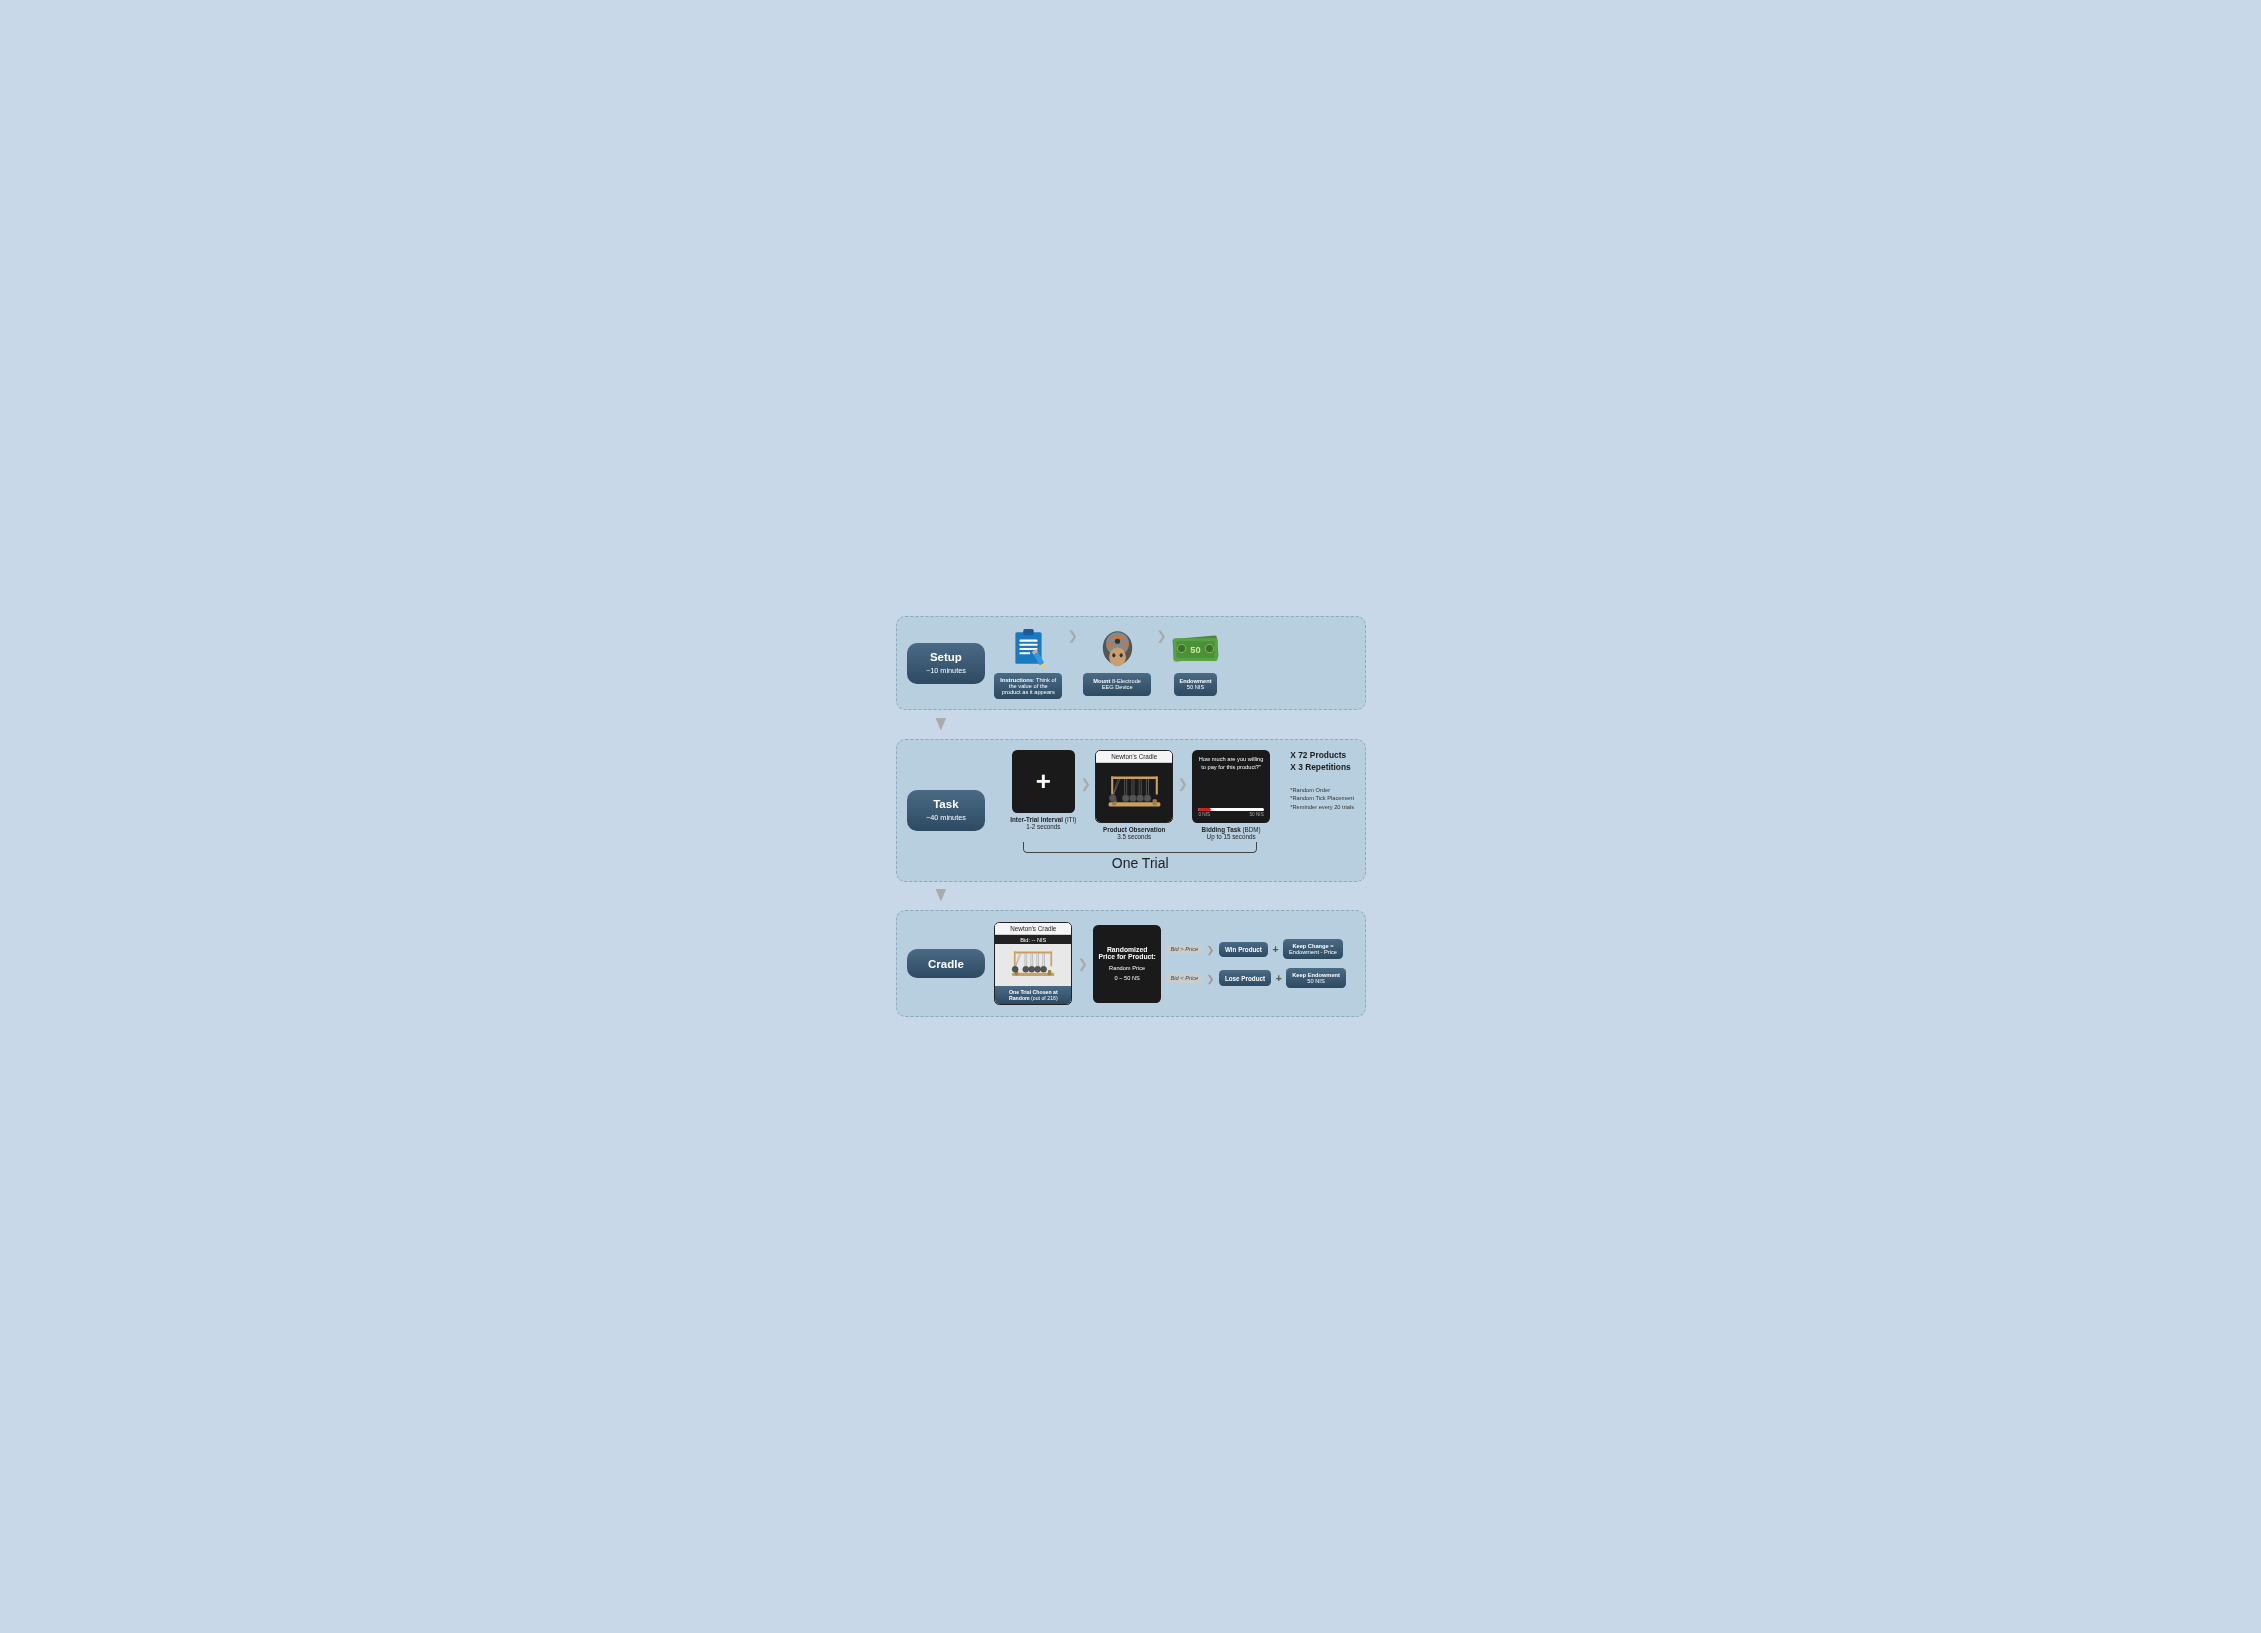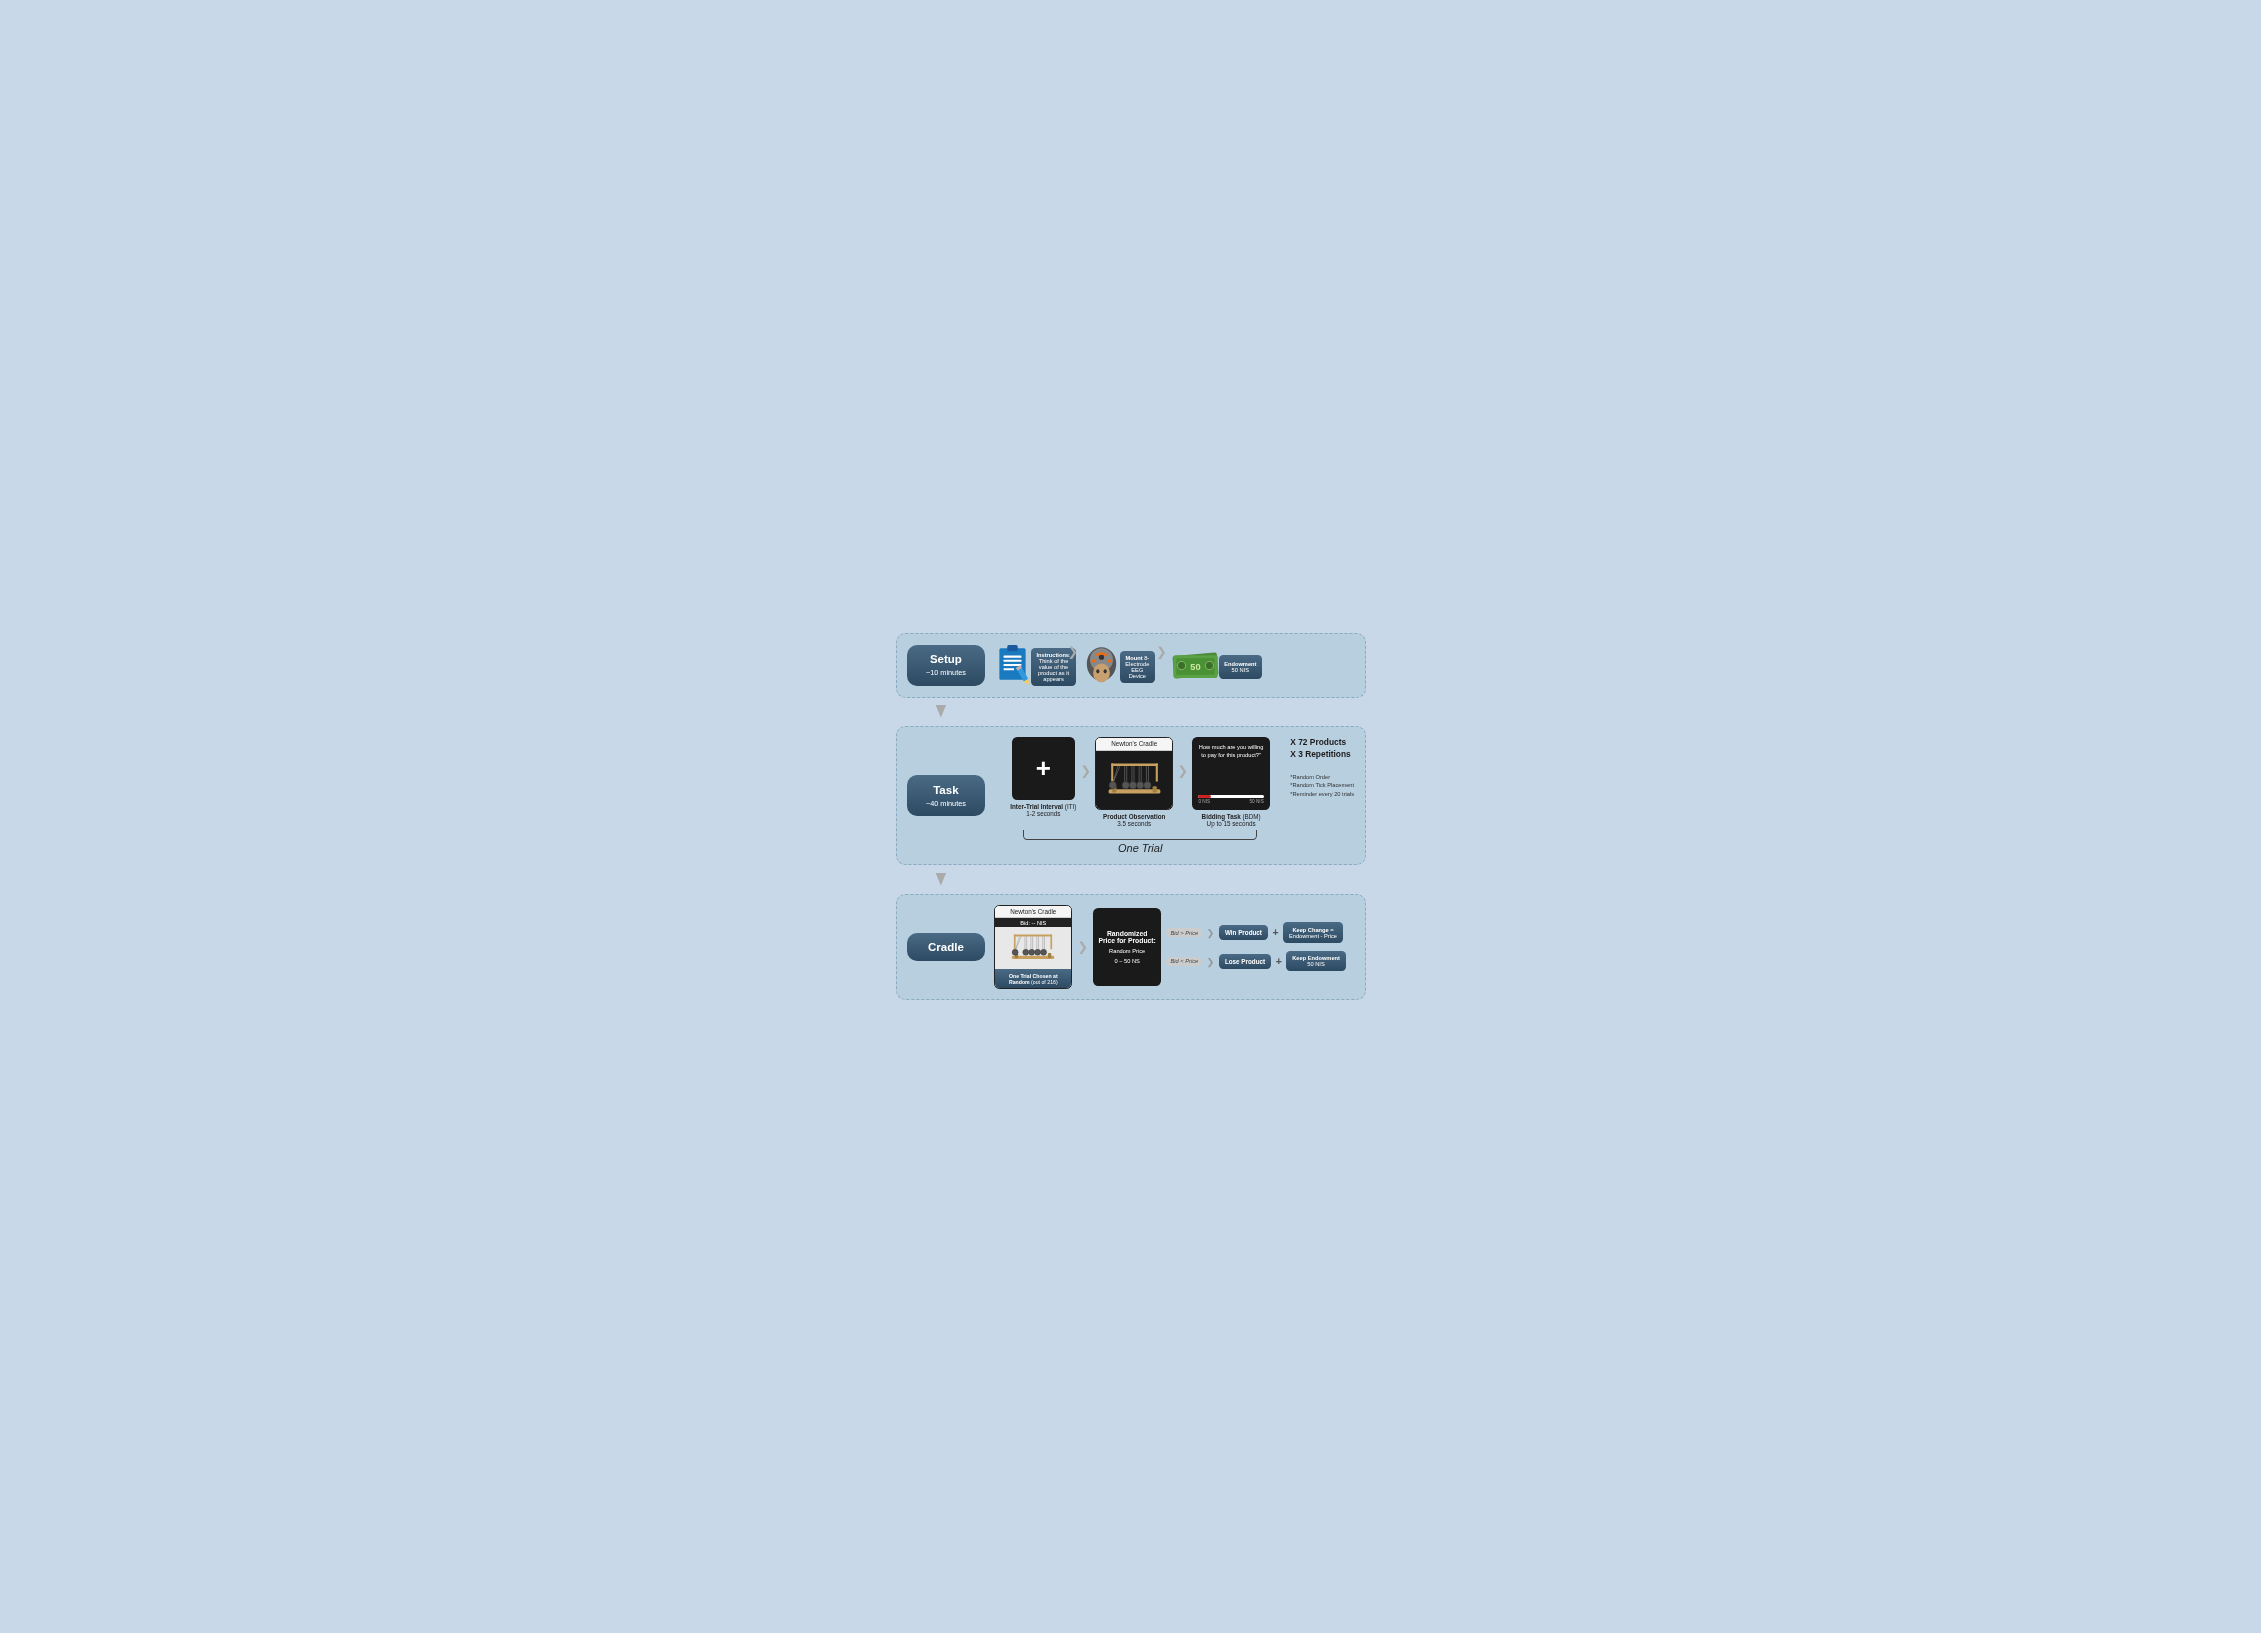--- a/index.html
+++ b/index.html
@@ -80,21 +80,21 @@
     
     .setup-content {
       display: flex;
       align-items: flex-start;
       gap: 5.2px;
       flex: 1;
     }
 
     .setup-step {
       display: flex;
-      flex-direction: row;
+      flex-direction: column;
       align-items: center;
       text-align: center;
       max-width: 68px;
     }
     .setup-step .icon-area {
       height: 42px;
       display: flex;
       align-items: center;
       justify-content: center;
     }
@@ -235,22 +235,21 @@
       flex-direction: column;
       align-items: center;
       flex: 1;
     }
     .one-trial-steps {
       display: flex;
       align-items: flex-start;
       gap: 4.2px;
     }
     .one-trial-label {
-      font-size: 11px;
-      font-style: italic;
+      font-size: 14px;
       color: #222;
       margin-top: 2.1px;
       font-weight: 500;
     }
     .brace-underline {
       width: 80%;
       height: 10.4px;
       border: 1px solid #444;
       border-top: none;
       border-radius: 0 0 4.2px 4.2px;

